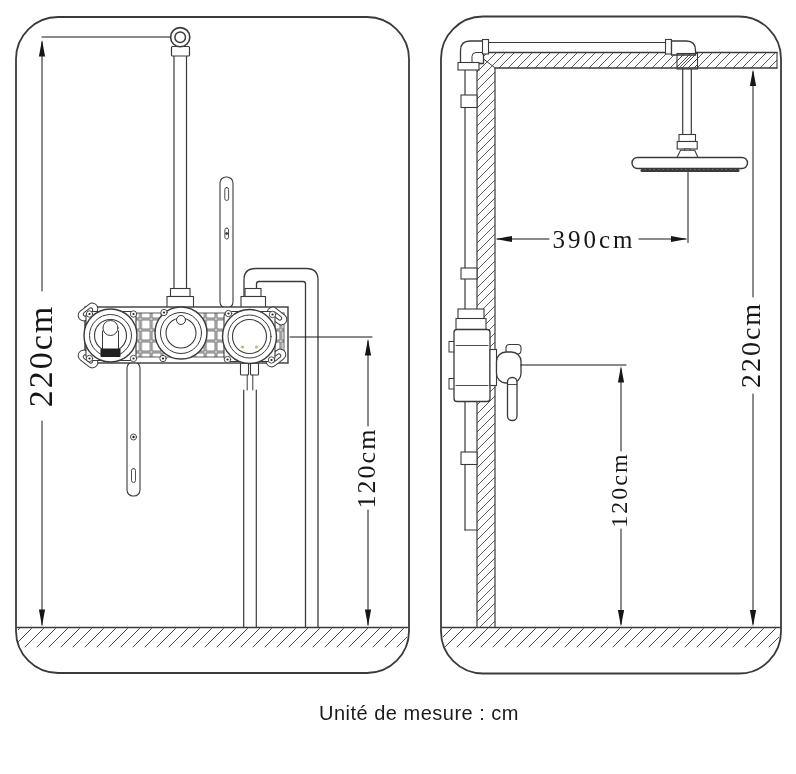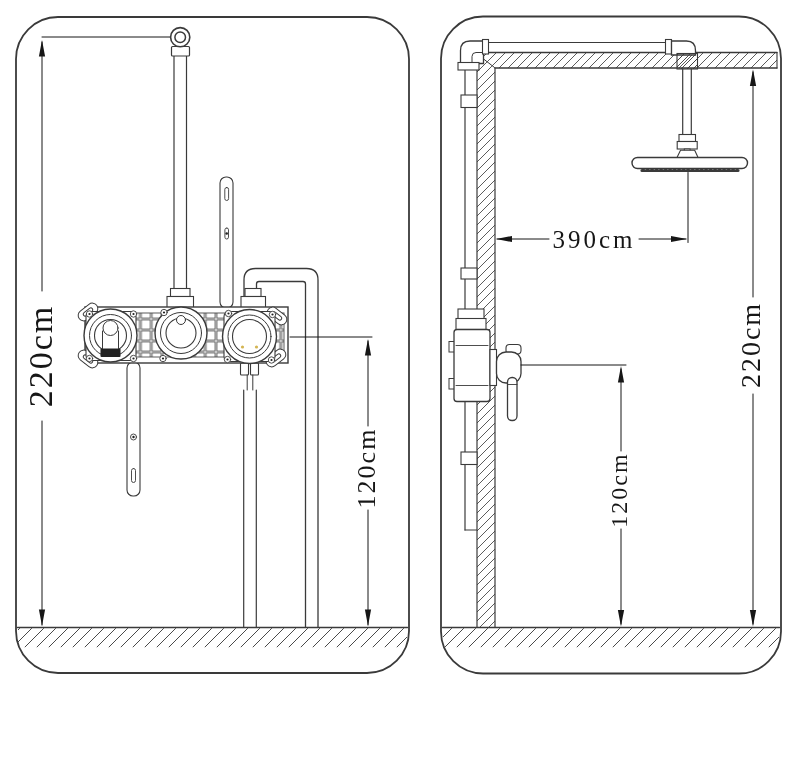--- a/index.html
+++ b/index.html
@@ -268,13 +268,14 @@
     <g stroke="#161616" stroke-width="1" fill="none">
       <line x1="753" y1="72" x2="753" y2="297"></line>
       <line x1="753" y1="394" x2="753" y2="624"></line>
       <path d="M753,69.5 L749.9,86 L756.1,86 Z" fill="#161616" stroke="none"></path>
       <path d="M753,626.5 L749.9,610 L756.1,610 Z" fill="#161616" stroke="none"></path>
     </g>
     <text class="dim-text" transform="translate(750.5,345) rotate(-90)" text-anchor="middle" dominant-baseline="central" font-size="28" letter-spacing="2">220cm</text>
   </g>
 </svg>
 
+<div id="unit-note">Unité de mesure : cm</div>
 </div>
 
 </body></html>

